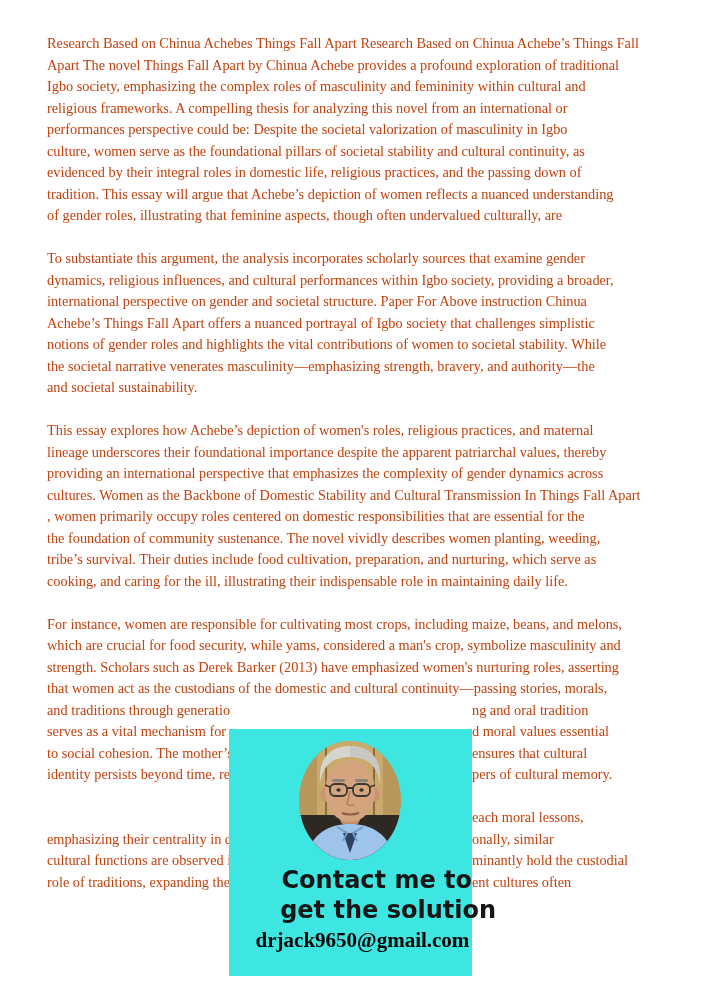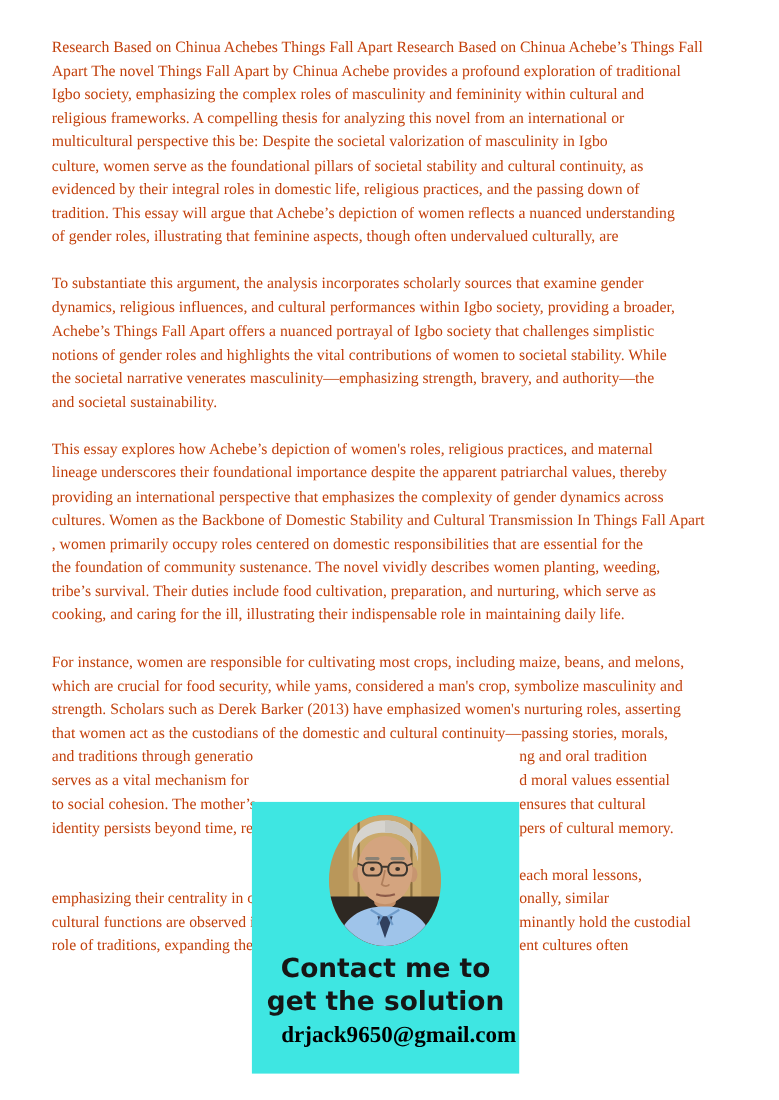--- a/index.html
+++ b/index.html
@@ -13,49 +13,50 @@
     position:relative;height:21.5px;line-height:21.5px;
     font-size:14.3px;color:#c2410c;white-space:nowrap;
   }
   .rf{position:absolute;left:425px;top:0;}
   .overlay{
     position:absolute;left:229px;top:729px;width:243px;height:247px;
     z-index:5;
   }
   .photo{position:absolute;left:70px;top:12px;width:102px;height:119px;}
   .ov-h{
-    position:absolute;left:0;width:100%;text-align:center;
+    position:absolute;left:0;width:100%;text-align:right;
     font-family:"DejaVu Sans","Liberation Sans",sans-serif;
     font-weight:bold;font-size:24px;color:#161616;line-height:28px;
   }
   .ov-h.l1{top:137px;}
-  .ov-h.l2{top:167px;}
+  .ov-h.l2{top:167px;padding-left:24px;}
   .ov-email{
     position:absolute;left:12px;top:199px;width:100%;text-align:center;
     font-family:"Liberation Serif",serif;font-weight:bold;font-size:21px;color:#000;
   }
 </style>
 </head>
 <body>
 
 <div class="text-layer">
     <div class="para">
       <div class="line">Research Based on Chinua Achebes Things Fall Apart Research Based on Chinua Achebe’s Things Fall</div>
       <div class="line">Apart The novel Things Fall Apart by Chinua Achebe provides a profound exploration of traditional</div>
       <div class="line">Igbo society, emphasizing the complex roles of masculinity and femininity within cultural and</div>
       <div class="line">religious frameworks. A compelling thesis for analyzing this novel from an international or</div>
-      <div class="line">multicultural perspective this be: Despite the societal valorization of masculinity in Igbo</div>
+      <div class="line">performances perspective could be: Despite the societal valorization of masculinity in Igbo</div>
       <div class="line">culture, women serve as the foundational pillars of societal stability and cultural continuity, as</div>
       <div class="line">evidenced by their integral roles in domestic life, religious practices, and the passing down of</div>
       <div class="line">tradition. This essay will argue that Achebe’s depiction of women reflects a nuanced understanding</div>
       <div class="line">of gender roles, illustrating that feminine aspects, though often undervalued culturally, are</div>
     </div>
     <div class="para">
       <div class="line">To substantiate this argument, the analysis incorporates scholarly sources that examine gender</div>
       <div class="line">dynamics, religious influences, and cultural performances within Igbo society, providing a broader,</div>
+      <div class="line">international perspective on gender and societal structure. Paper For Above instruction Chinua</div>
       <div class="line">Achebe’s Things Fall Apart offers a nuanced portrayal of Igbo society that challenges simplistic</div>
       <div class="line">notions of gender roles and highlights the vital contributions of women to societal stability. While</div>
       <div class="line">the societal narrative venerates masculinity—emphasizing strength, bravery, and authority—the</div>
       <div class="line">and societal sustainability.</div>
     </div>
     <div class="para">
       <div class="line">This essay explores how Achebe’s depiction of women's roles, religious practices, and maternal</div>
       <div class="line">lineage underscores their foundational importance despite the apparent patriarchal values, thereby</div>
       <div class="line">providing an international perspective that emphasizes the complexity of gender dynamics across</div>
       <div class="line">cultures. Women as the Backbone of Domestic Stability and Cultural Transmission In Things Fall Apart</div>

